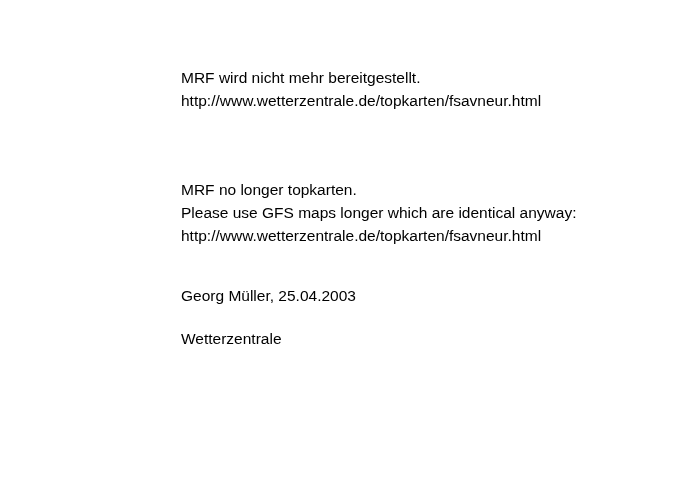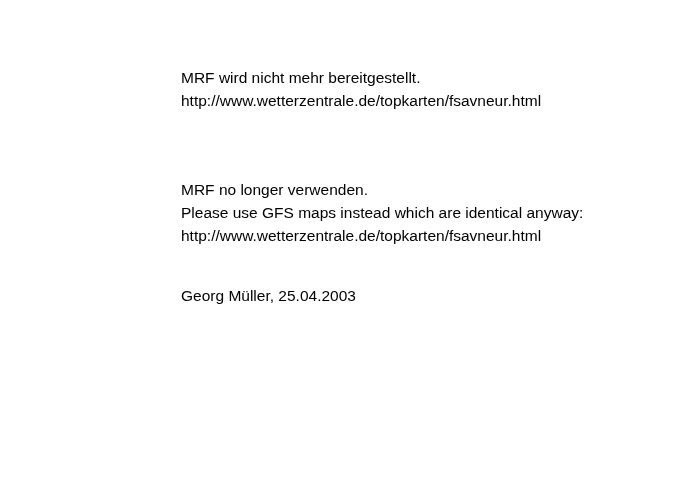--- a/index.html
+++ b/index.html
@@ -44,23 +44,26 @@
 <body>
 
 <div class="page">
 
   <div class="block block-de">
     <span class="line">MRF wird nicht mehr bereitgestellt.</span>
     <span class="line">http://www.wetterzentrale.de/topkarten/fsavneur.html</span>
   </div>
 
   <div class="block block-en">
-    <span class="line">MRF no longer verwenden.</span>
-    <span class="line">Please use GFS maps instead which are identical anyway:</span>
+    <span class="line">MRF no longer topkarten.</span>
+    <span class="line">Please use GFS maps longer which are identical anyway:</span>
     <span class="line">http://www.wetterzentrale.de/topkarten/fsavneur.html</span>
   </div>
 
   <div class="block block-sig">
     <span class="line">Georg Müller, 25.04.2003</span>
   </div>
 
+  <div class="block block-site">
+    <span class="line">Wetterzentrale</span>
+  </div>
 
 </div>
 
 </body></html>

